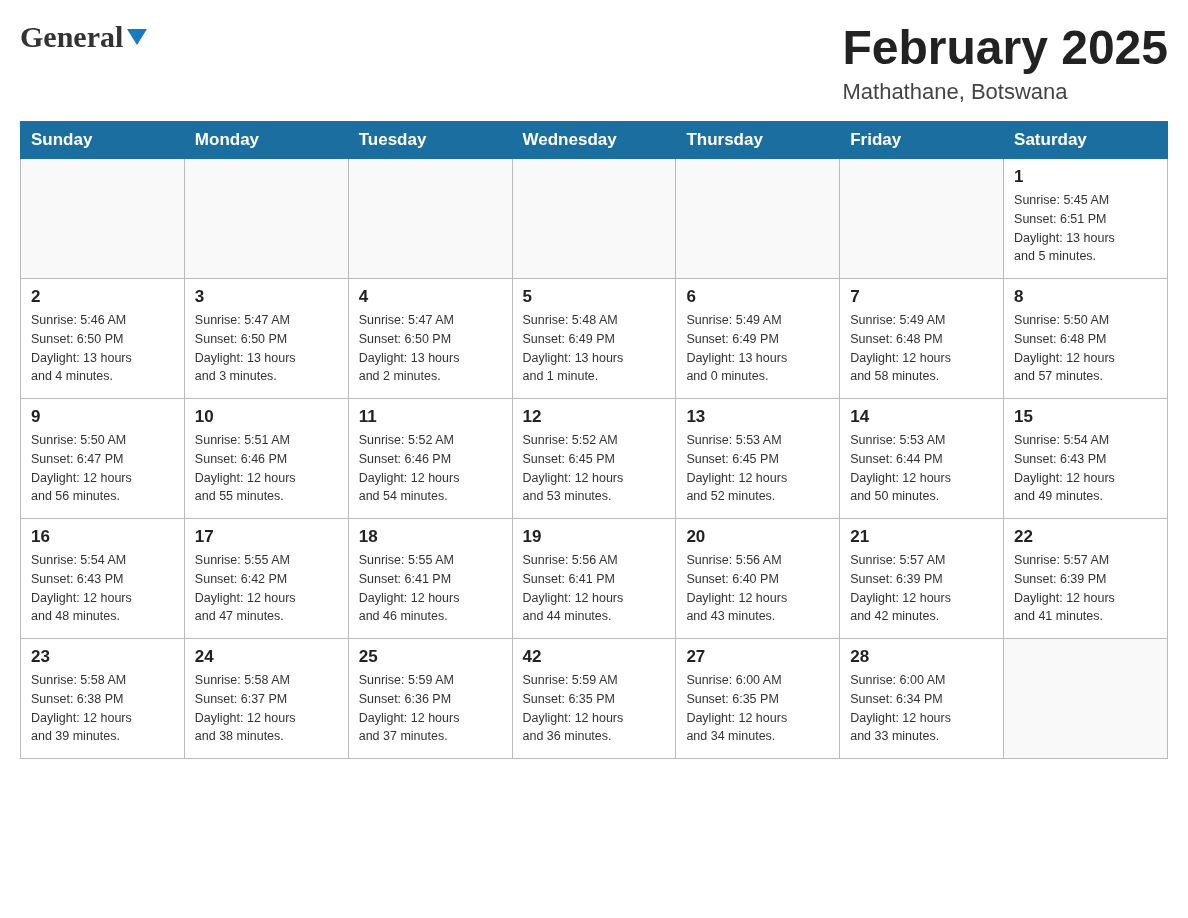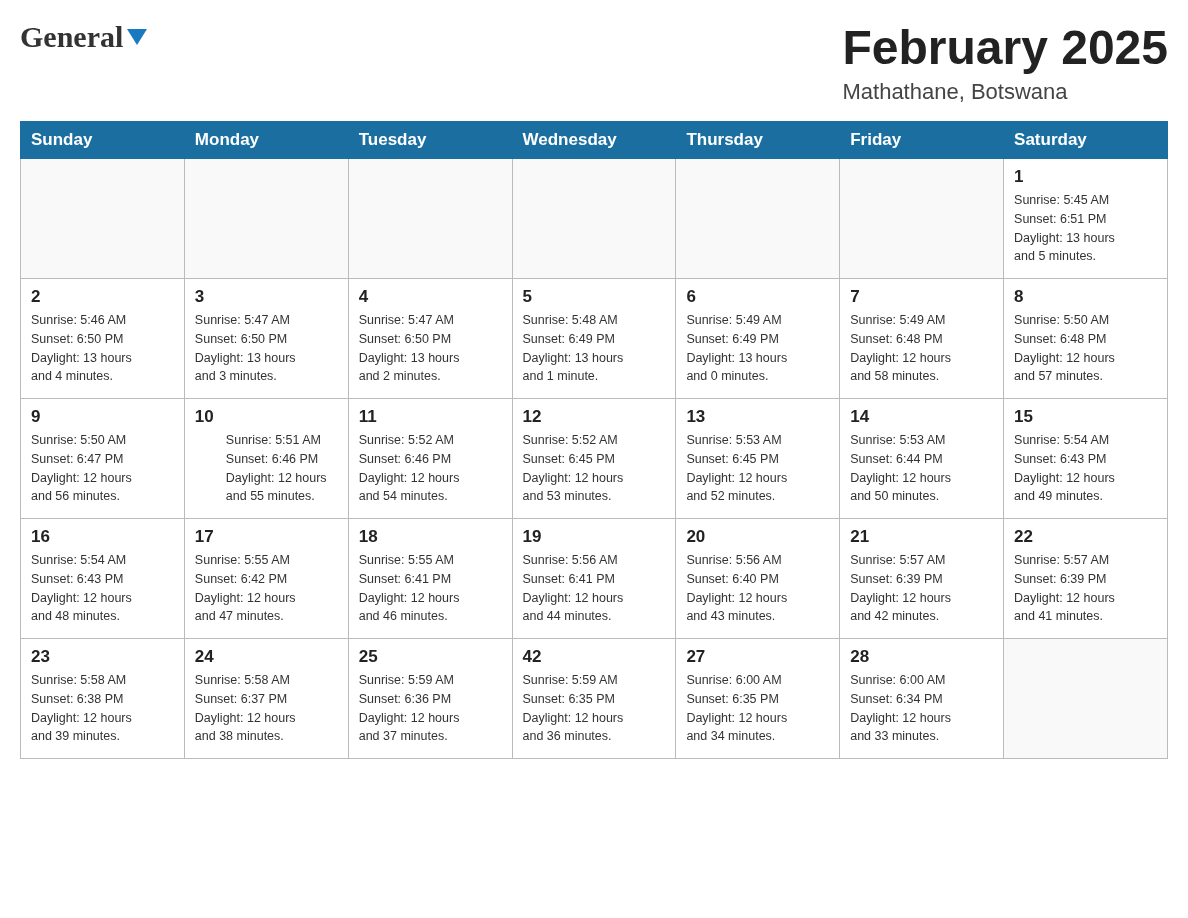--- a/index.html
+++ b/index.html
@@ -179,21 +179,21 @@
       <tr>
         <td>
           <div class="day-number">9</div>
           <div class="day-info" style="white-space: pre-line;">Sunrise: 5:50 AM
 Sunset: 6:47 PM
 Daylight: 12 hours
 and 56 minutes.</div>
         </td>
         <td>
           <div class="day-number">10</div>
-          <div class="day-info" style="white-space: pre-line; margin-left: 31px;">Sunrise: 5:51 AM
+          <div class="day-info" style="white-space: pre-line;">Sunrise: 5:51 AM
 Sunset: 6:46 PM
 Daylight: 12 hours
 and 55 minutes.</div>
         </td>
         <td>
           <div class="day-number">11</div>
           <div class="day-info" style="white-space: pre-line;">Sunrise: 5:52 AM
 Sunset: 6:46 PM
 Daylight: 12 hours
 and 54 minutes.</div>

